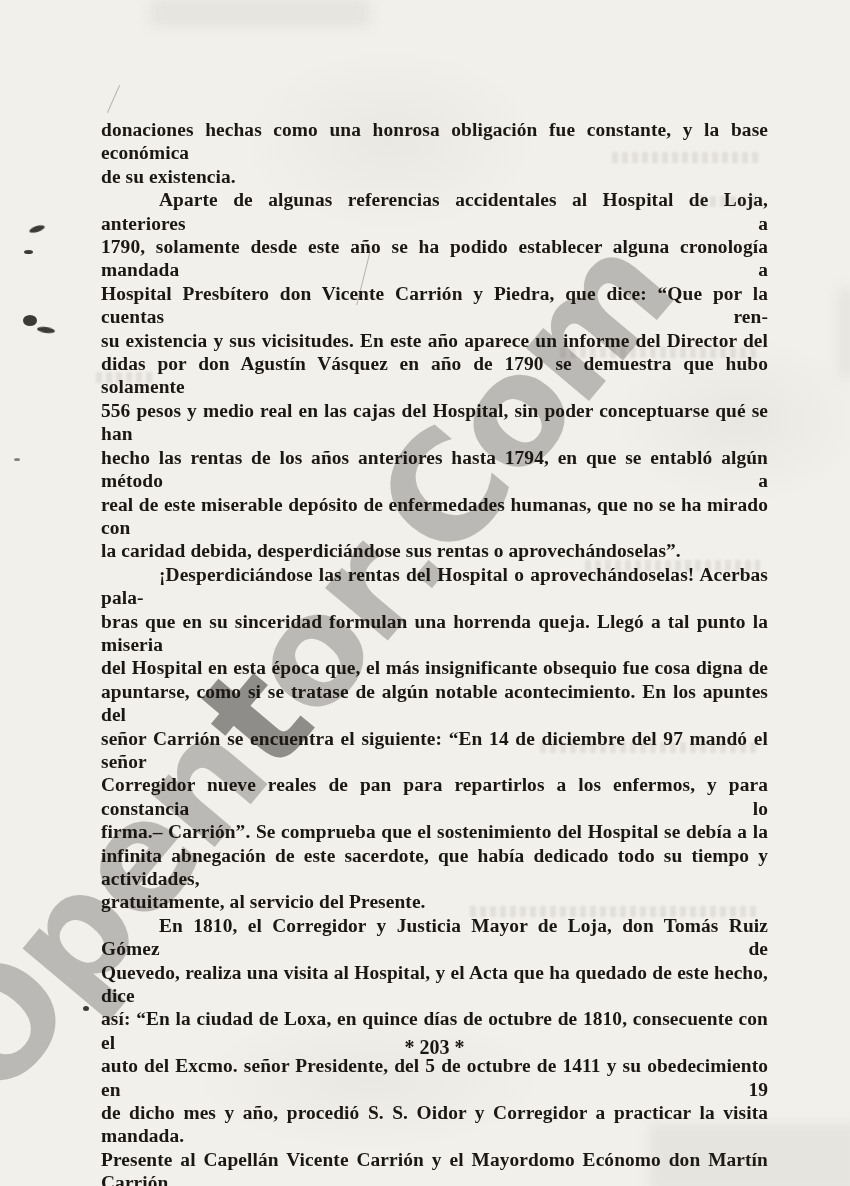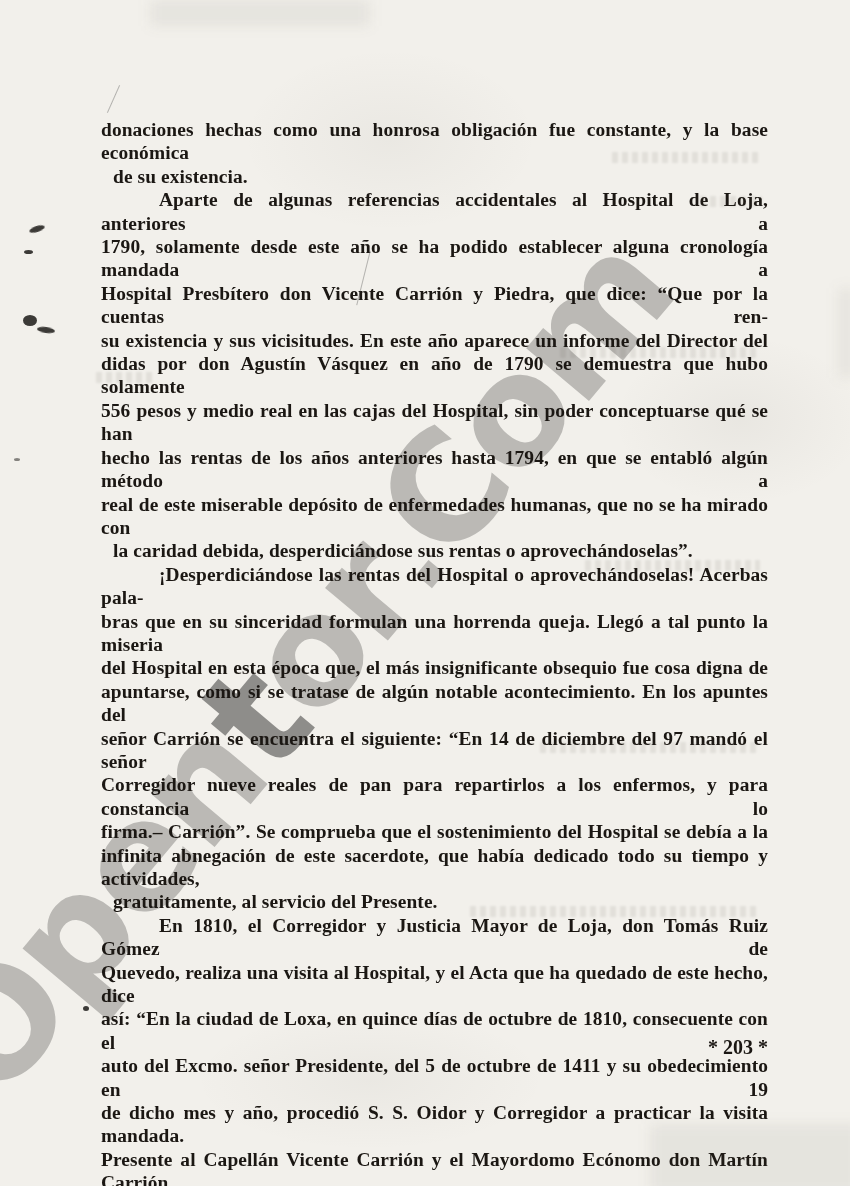--- a/index.html
+++ b/index.html
@@ -19,25 +19,25 @@
     overflow:hidden;
   }
   
   .textcol{
     position:absolute; left:101px; top:118px; width:667px;
     color:#1b1713;
     font-size:19.4px; line-height:23.4px; font-weight:700;
     letter-spacing:0.1px;
   }
   .line{ text-align:justify; text-align-last:justify; white-space:normal; }
-  .line.last{ text-align-last:left;margin-left:12px; }
+  .line.last{ text-align-last:left; }
   .line.indent{ text-indent:58px; }
   .footer{
     position:absolute; left:101px; top:1036px; width:667px;
-    text-align:right; color:#1b1713; font-size:20px; font-weight:700;
+    text-align:center; color:#1b1713; font-size:20px; font-weight:700;
   }
   
   .watermark{
     position:absolute; left:-42px; top:985px;
     transform:rotate(-50deg); transform-origin:0 50%;
     white-space:nowrap;
     font-family:"DejaVu Sans", sans-serif;
     font-weight:700; font-size:150px; letter-spacing:-4px;
     mix-blend-mode:multiply;
     pointer-events:none;

